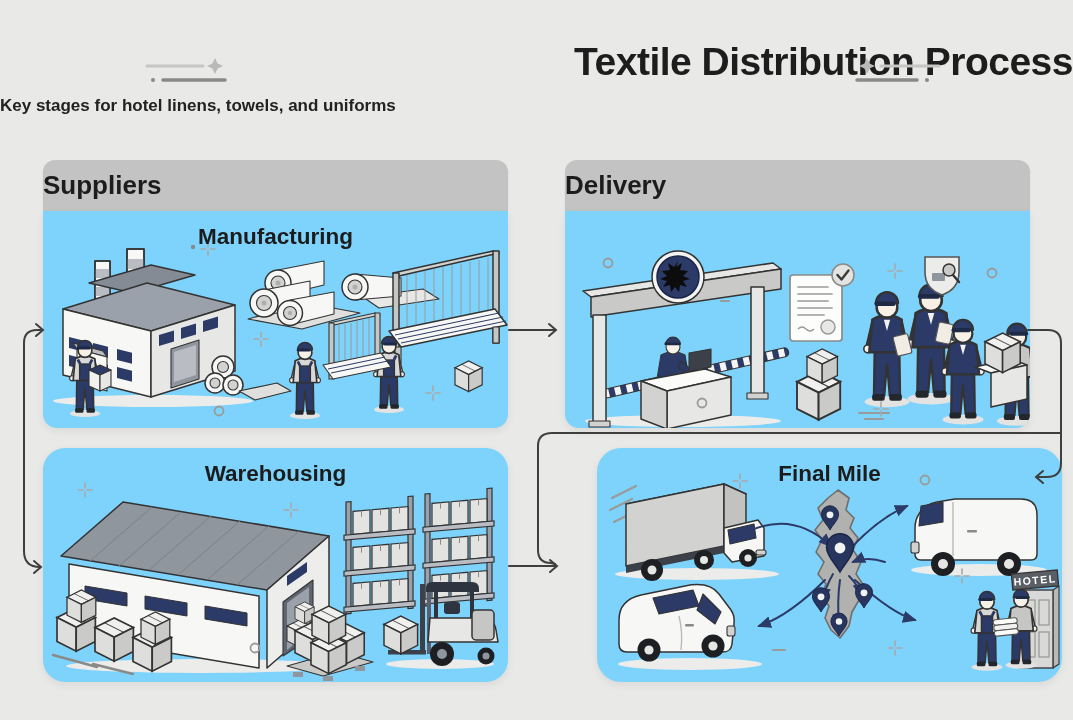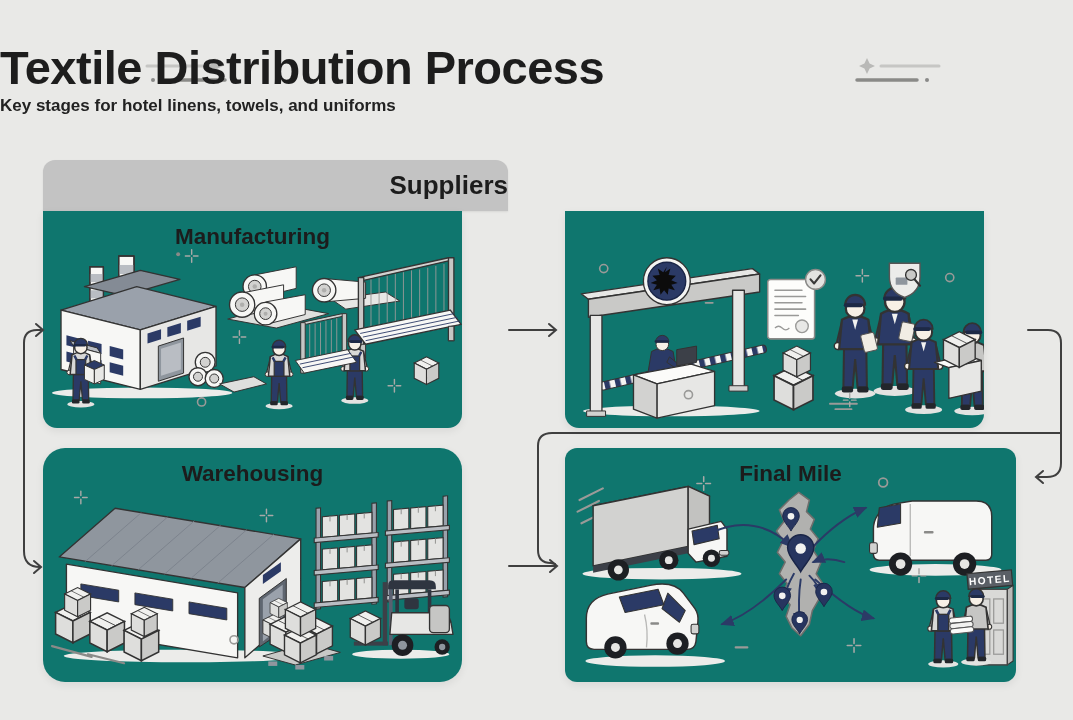--- a/index.html
+++ b/index.html
@@ -1,39 +1,39 @@
 <!DOCTYPE html>
 <html><head>
 <meta charset="utf-8">
 <style>
   html,body{margin:0;padding:0;}
   body{font-family:"Liberation Sans", sans-serif; background:#dcdcda;}
   .stage{position:relative;width:1073px;height:720px;background:#e9e9e7;overflow:hidden;}
 
   
-  .page-title{position:absolute;top:40px;left:0;width:100%;text-align:left;margin:0;
-    font-size:47px;font-weight:800;letter-spacing:-0.5px;color:#1d1d1d;}
+  .page-title{position:absolute;top:40px;left:0;width:100%;text-align:right;margin:0;
+    font-size:39px;font-weight:800;letter-spacing:-0.5px;color:#1d1d1d;}
   .page-subtitle{position:absolute;top:96px;left:0;width:100%;margin:0;
     font-size:17px;font-weight:600;color:#222;}
   .deco{position:absolute;top:52px;width:100px;height:40px;}
   .deco-left{left:143px;} .deco-right{left:843px;}
 
   
   .col-hdr{position:absolute;top:160px;width:465px;height:51px;background:#c3c3c3;
-    border-radius:12px 12px 0 0;display:flex;align-items:center;justify-content:flex-end;
+    border-radius:12px 12px 0 0;display:flex;align-items:center;justify-content:flex-start;
     font-size:26px;font-weight:700;color:#1c1c1c;box-shadow:0 1px 2px rgba(0,0,0,.08);}
   .hdr-left{left:43px;} .hdr-right{left:565px;}
 
   
-  .panel{position:absolute;width:419px;background:#0f766e;overflow:hidden;
+  .panel{position:absolute;width:465px;background:#7dd3fc;overflow:hidden;
     box-shadow:0 3px 8px rgba(0,0,0,.07);}
   .panel-tl{left:43px;top:211px;height:217px;border-radius:0 0 14px 14px;}
   .panel-tr{left:565px;top:211px;height:217px;border-radius:0 0 14px 14px;}
   .panel-bl{left:43px;top:448px;height:234px;border-radius:22px;}
-  .panel-br{left:565px;top:448px;height:234px;border-radius:12px;padding-left:32px;}
+  .panel-br{left:597px;top:448px;height:234px;border-radius:24px;}
   .panel h2{position:absolute;top:13px;left:0;width:100%;margin:0;text-align:center;
     font-size:22.5px;font-weight:700;color:#1c1c1c;z-index:2;}
   .illus{position:absolute;left:0;top:0;width:100%;height:100%;}
 
   .connectors{position:absolute;left:0;top:0;width:1073px;height:720px;pointer-events:none;}
 
   
   .ln{stroke:#333;stroke-width:1.5;stroke-linejoin:round;stroke-linecap:round}
   .ln1{stroke:#333;stroke-width:1.1;stroke-linejoin:round}
   .fw{fill:#f7f7f5}.fl{fill:#e7e7e5}.fm{fill:#d2d2d0}.fg{fill:#b9bdc3}
@@ -145,20 +145,23 @@
   <svg class="deco deco-right" viewBox="0 0 100 40">
     <path d="M24,6 l2.6,5.4 5.4,2.6 -5.4,2.6 -2.6,5.4 -2.6,-5.4 -5.4,-2.6 5.4,-2.6 z" fill="#b9b9b7"></path>
     <line x1="38" y1="14" x2="96" y2="14" stroke="#c6c6c4" stroke-width="3" stroke-linecap="round"></line>
     <line x1="14" y1="28" x2="74" y2="28" stroke="#8a8a88" stroke-width="3.5" stroke-linecap="round"></line>
     <circle cx="84" cy="28" r="2" fill="#8a8a88"></circle>
   </svg>
   <p class="page-subtitle">Key stages for hotel linens, towels, and uniforms</p>
 
   <div class="col-hdr hdr-left">
     <span>Suppliers</span>
+  </div>
+  <div class="col-hdr hdr-right">
+    <span>Delivery</span>
   </div>
 
   <div class="panel panel-tl">
     <h2>Manufacturing</h2>
     <svg class="illus" viewBox="0 0 465 217">
       <g>
         <ellipse class="sh" cx="110" cy="190" rx="100" ry="6"></ellipse>
         <g>
           <rect x="52" y="50" width="15" height="56" class="fw ln"></rect>
           <rect x="52" y="58" width="15" height="9" class="fg"></rect>

